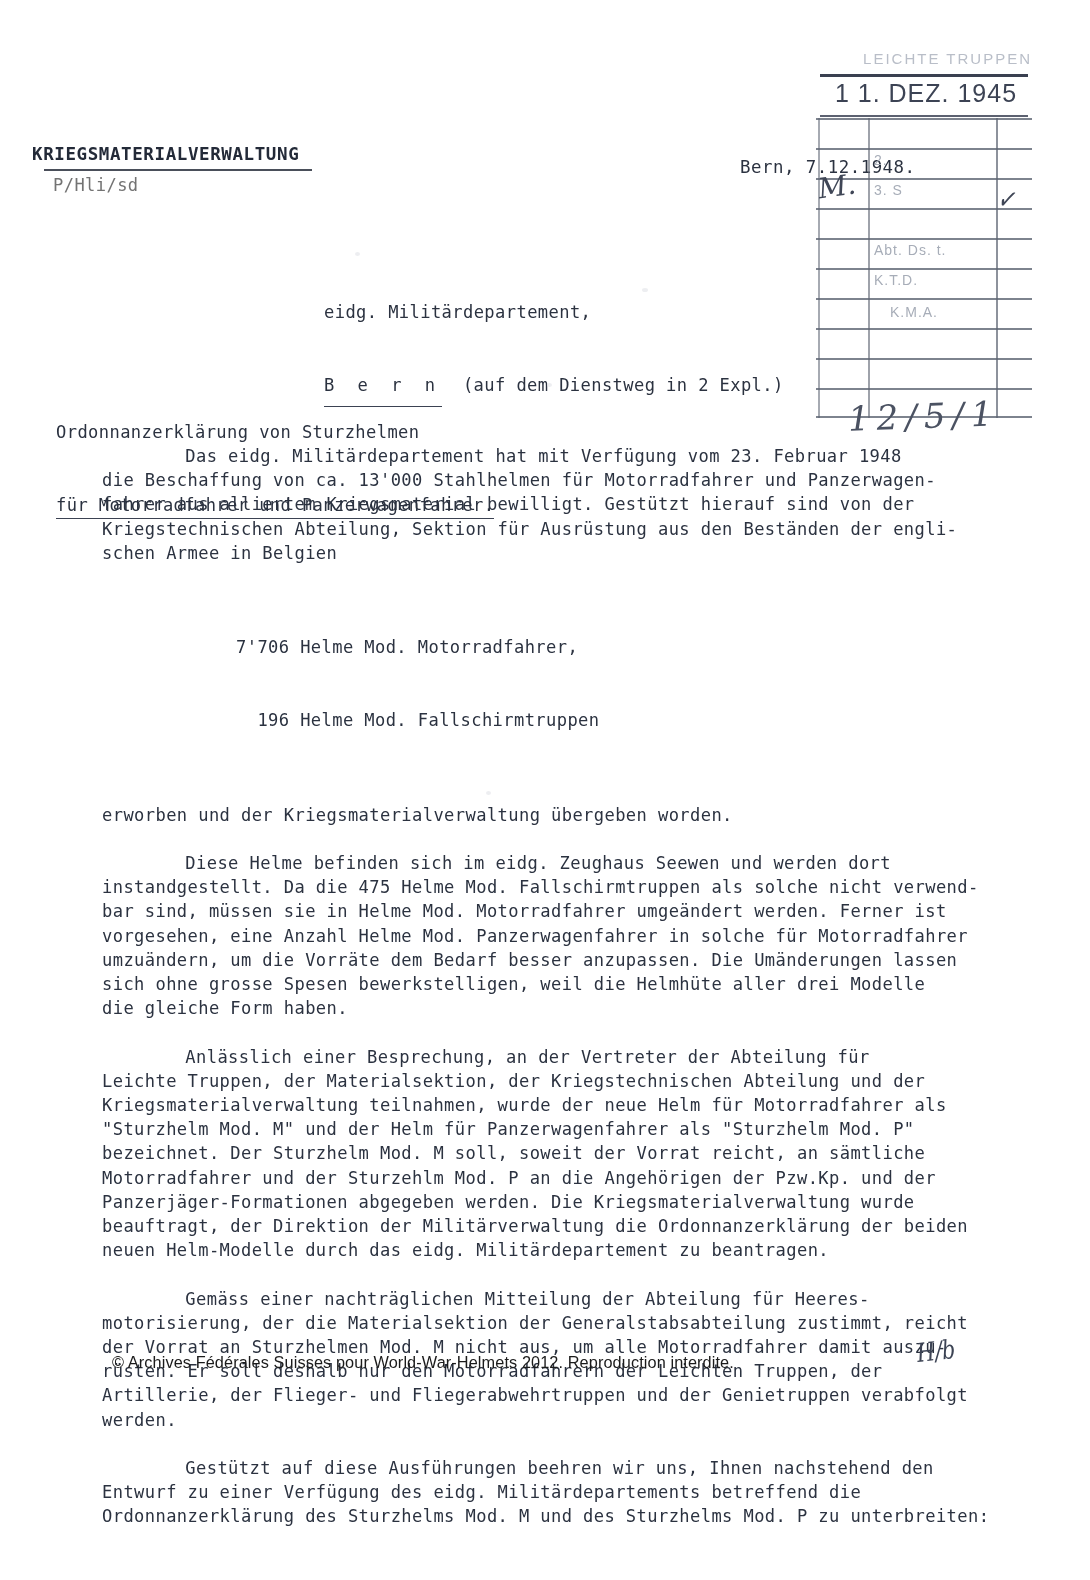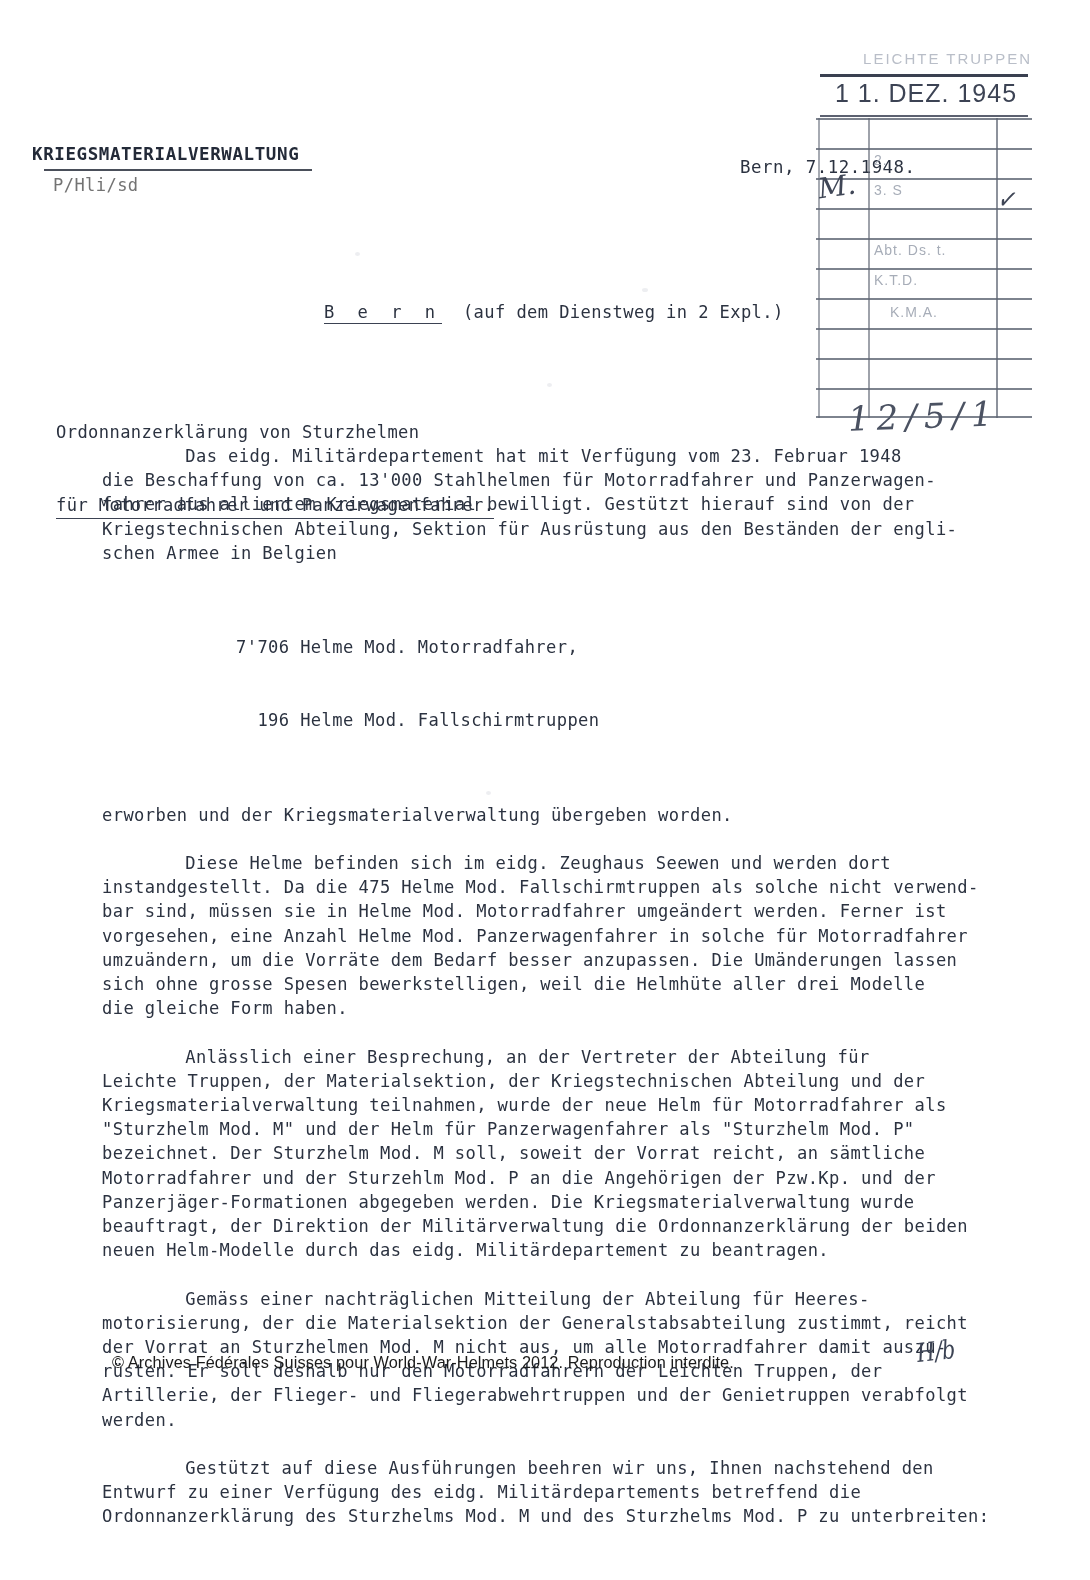--- a/index.html
+++ b/index.html
@@ -177,21 +177,21 @@
   
   #recipient {
     position: absolute;
     left: 324px;
     top: 252px;
   }
   #recipient .line { display: block; }
   #recipient .city {
     letter-spacing: 6.5px;
     border-bottom: 1.6px solid #3b4252;
-    padding-bottom: 1px;
+    padding-bottom: 11px;
   }
 
   
   #subject {
     position: absolute;
     left: 56px;
     top: 372px;
   }
   #subject .s1 { display: block; }
   #subject .s2 {
@@ -298,20 +298,21 @@
       <div class="st-cell" style="top:154px">K.T.D.</div>
       <div class="st-cell" style="top:186px;left:74px">K.M.A.</div>
     </div>
 
     <div class="st-scribble">M.</div>
     <div class="st-checkmark">✓</div>
     <div class="handwriting">12/5/1</div>
   </div>
 
   <div id="recipient" class="tw">
+    <span class="line">eidg. Militärdepartement,</span>
     <span class="line"><span class="city">B e r n</span><span>  (auf dem Dienstweg in 2 Expl.)</span></span>
   </div>
 
   <div id="subject" class="tw">
     <span class="s1">Ordonnanzerklärung von Sturzhelmen</span>
     <span class="s2">für Motorradfahrer und Panzerwagenfahrer.</span>
   </div>
 
   <div id="body">
     <p class="tw tight"><span class="indent"></span><span>Das eidg. Militärdepartement hat mit Verfügung vom 23. Februar 1948

